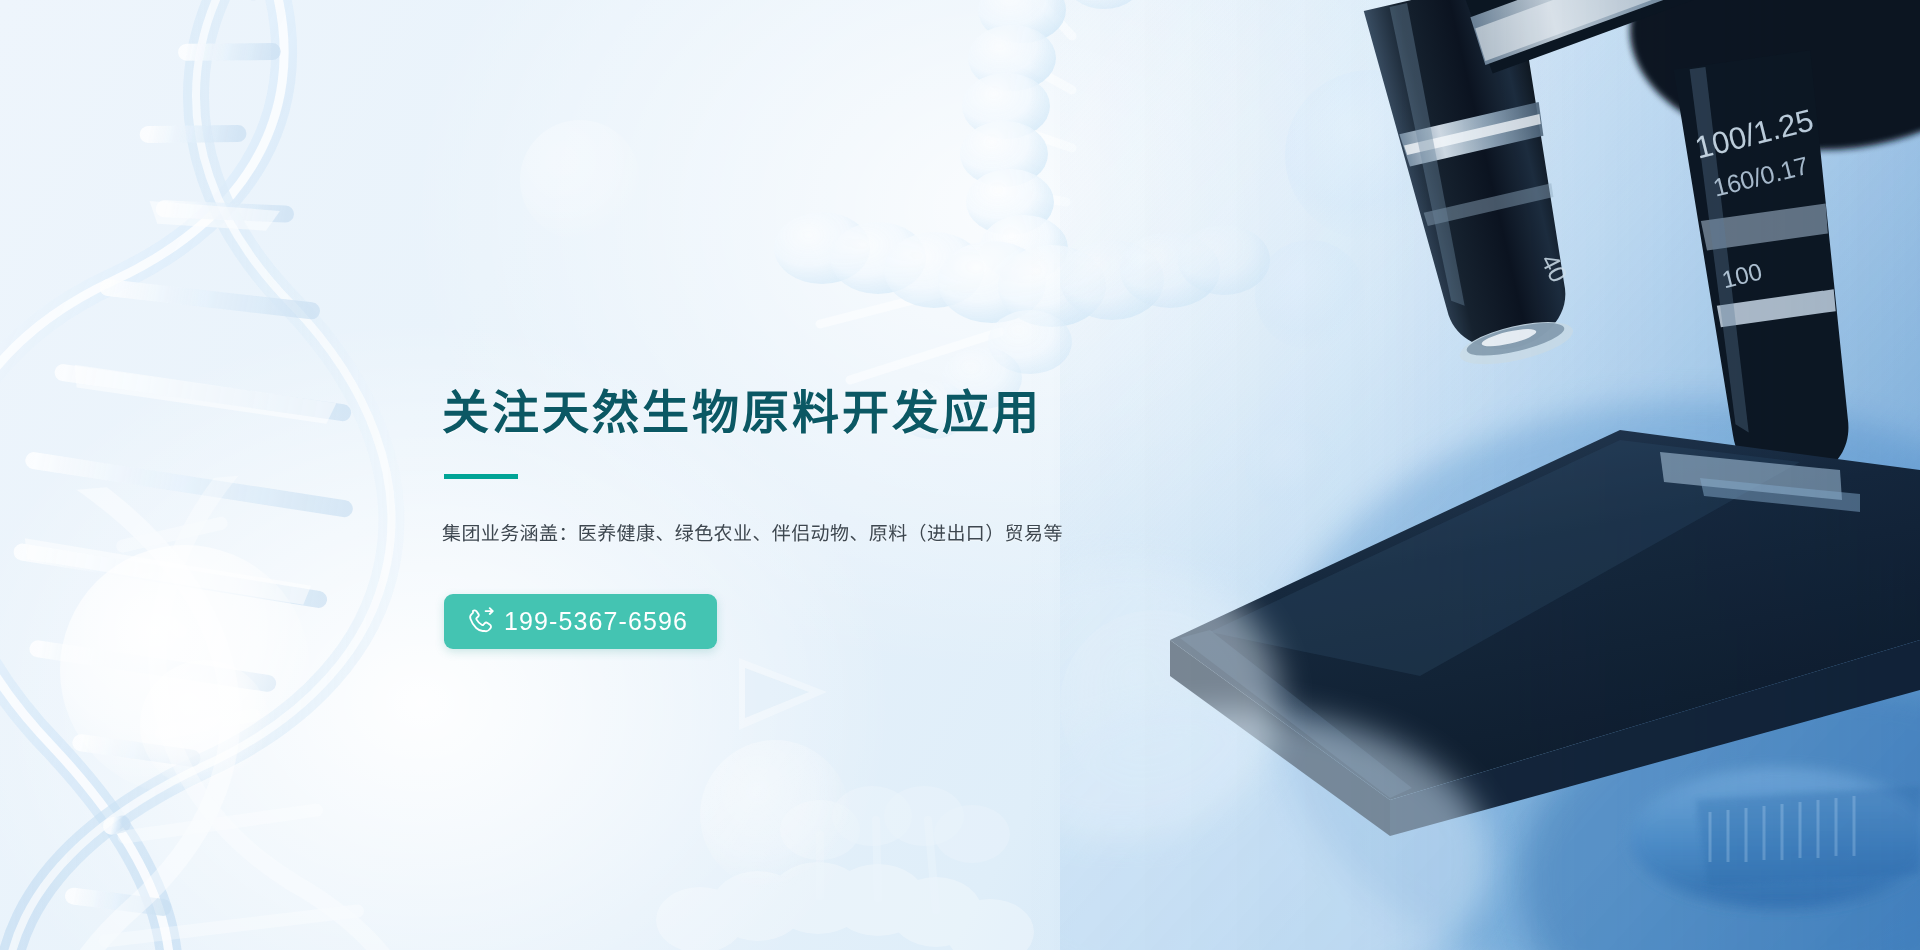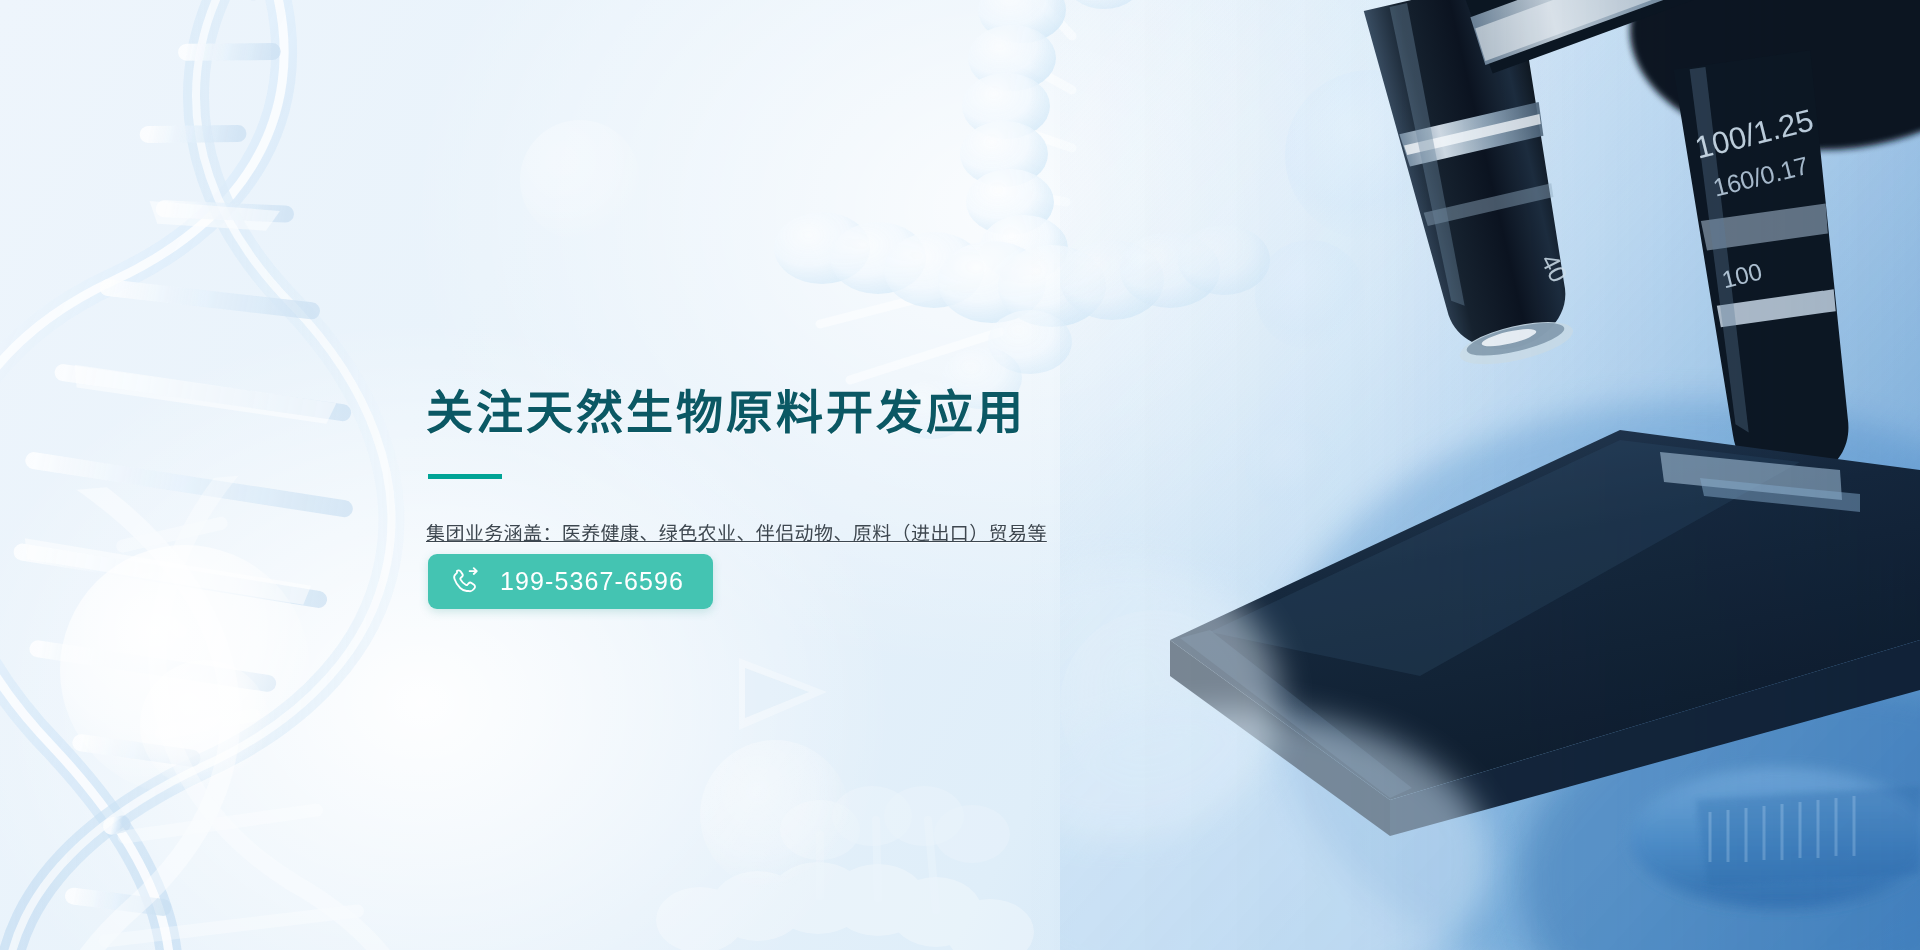--- a/index.html
+++ b/index.html
@@ -49,41 +49,40 @@
   .scope{ position:absolute; right:0; top:0; width:860px; height:950px; pointer-events:none; }
 
   
   .right-wash{
     position:absolute; right:0; top:0; width:900px; height:950px; pointer-events:none;
     background:linear-gradient(270deg, rgba(104,160,214,.42) 0%, rgba(132,181,224,.22) 34%, rgba(160,200,234,.06) 62%, rgba(255,255,255,0) 100%);
     mix-blend-mode:multiply; opacity:.55;
   }
 
   
-  .content{ position:absolute; left:426px; top:386px; width:820px; z-index:30; }
+  .content{ position:absolute; left:442px; top:386px; width:820px; z-index:30; }
 
   .headline{
     font-size:47px; font-weight:700; letter-spacing:3px; line-height:1.16;
     color:#0b5864;
     text-shadow:0 1px 2px rgba(255,255,255,.75);
     white-space:nowrap;
   }
 
   .rule{ width:74px; height:5px; background:#00a496; margin:33px 0 0 2px; }
 
   .desc{ margin-top:35px; }
   .desc p{
     font-size:19px; line-height:40px; color:#3d4750; letter-spacing:.4px;
     text-shadow:0 1px 1px rgba(255,255,255,.6);
-    text-decoration:underline;
   }
 
   .tel-btn{
-    display:inline-flex; align-items:center; gap:20px;
-    margin-left:2px;
+    display:inline-flex; align-items:center; gap:8px;
+    margin-top:40px; margin-left:2px;
     padding:13px 29px 13px 23px;
     background:#44c4b2; border-radius:9px; border:0; cursor:pointer;
     box-shadow:0 3px 10px rgba(48,160,146,.22);
   }
   .tel-btn .num{
     font-size:25px; font-weight:400; color:#ffffff; letter-spacing:1.1px;
     font-family:"Liberation Sans","DejaVu Sans",sans-serif; line-height:1;
   }
   .tel-ico{ width:29px; height:29px; display:block; flex:none; }
 

